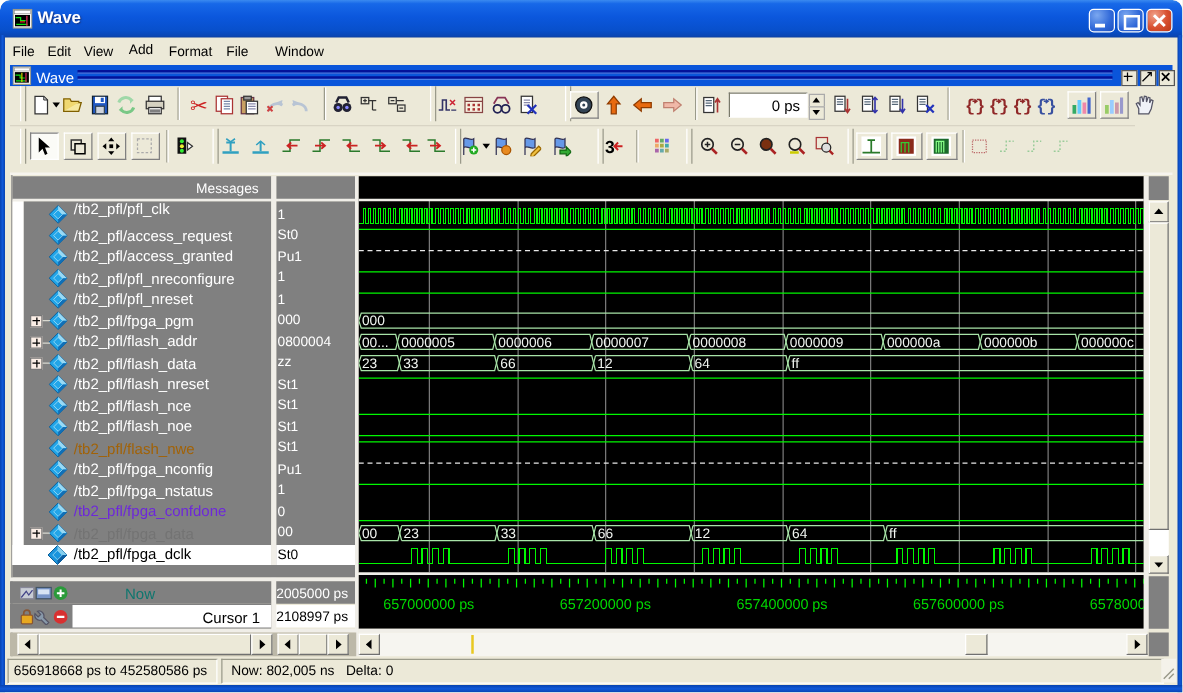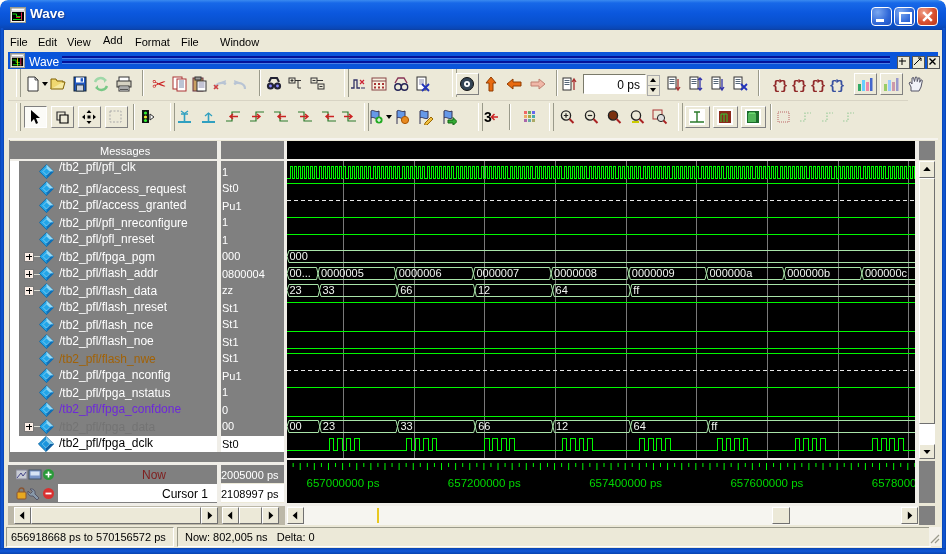--- a/index.html
+++ b/index.html
@@ -456,21 +456,21 @@
     </svg>
     <svg style="position:absolute;left:841px;top:109px" width="16" height="16" viewBox="0 0 16 16">
       <path d="M2,12 h5 v-8 h6" fill="none" stroke="#9c9" stroke-dasharray="1.5,1.5" stroke-width="1.2"></path>
     </svg>
 
  <div style="position:absolute;left:8px;top:138px;width:930px;height:2px;background:#f6f4ee"></div>
  <div style="position:absolute;left:9px;top:140px;width:1px;height:385px;background:#888"></div>
 
  <div style="position:absolute;left:10px;top:141px;width:207px;height:19px;background:#808080"></div>
  <div style="position:absolute;left:221px;top:141px;width:63px;height:19px;background:#808080"></div>
- <div class="t115" style="position:absolute;left:100px;top:145px;width:107px;text-align:left;color:#fff">Messages</div>
+ <div class="t115" style="position:absolute;left:100px;top:145px;width:107px;text-align:right;color:#fff">Messages</div>
 
  <div style="position:absolute;left:10px;top:161px;width:9px;height:291px;background:#fff"></div>
  <div style="position:absolute;left:19px;top:161px;width:198px;height:291px;background:#808080"></div>
  <div style="position:absolute;left:221px;top:161px;width:63px;height:291px;background:#808080"></div>
 
  <div style="position:absolute;left:217px;top:141px;width:4px;height:364px;background:#f0eee8"></div>
  <div style="position:absolute;left:284px;top:141px;width:3px;height:384px;background:#f0eee8"></div>
  <div style="position:absolute;left:10px;top:159px;width:905px;height:2px;background:#f0eee8"></div>
  <svg style="position:absolute;left:39px;top:164.0px" width="15" height="15" viewBox="-8 -8 16 16">
       <polygon points="0,-7.6 7.6,0 0,7.6 -7.6,0" fill="#22a5e8" stroke="#0b5d97" stroke-width="0.8"></polygon>
@@ -625,21 +625,21 @@
       <polygon points="0,-3.8 3.8,0 0,3.8 -3.8,0" fill="#1a94dd" stroke="#90d4f0" stroke-width="0.7"></polygon>
     </svg>
     <div class="t12" style="position:absolute;left:59px;top:436px;color:#000">/tb2_pfl/fpga_dclk</div>
     <div class="t115" style="position:absolute;left:222px;top:438px;color:#000">St0</div>
 
  <div style="position:absolute;left:10px;top:452px;width:274px;height:10px;background:#808080"></div>
  <div style="position:absolute;left:8px;top:462px;width:277px;height:3px;background:#f0eee8"></div>
 
  <div style="position:absolute;left:8px;top:465px;width:209px;height:18px;background:#808080"></div>
  <div style="position:absolute;left:221px;top:465px;width:63px;height:18px;background:#808080"></div>
- <div class="t12" style="position:absolute;left:100px;top:468px;width:108px;text-align:center;color:#7f1d1d">Now</div>
+ <div class="t12" style="position:absolute;left:100px;top:468px;width:108px;text-align:left;color:#0f766e">Now</div>
  <div class="t115" style="position:absolute;left:221px;top:469px;color:#fff">2005000 ps</div>
 
  <div style="position:absolute;left:8px;top:483px;width:209px;height:20px;background:#808080"></div>
  <div style="position:absolute;left:58px;top:484px;width:159px;height:18px;background:#fff"></div>
  <div style="position:absolute;left:221px;top:484px;width:63px;height:18px;background:#fff"></div>
  <div class="t12" style="position:absolute;left:100px;top:487px;width:108px;text-align:right;color:#000">Cursor 1</div>
  <div class="t115" style="position:absolute;left:221px;top:488px;color:#000">2108997 ps</div>
 
  <svg style="position:absolute;left:16px;top:468px" width="40" height="13" viewBox="0 0 40 13">
       <rect x="0" y="2" width="11" height="9" fill="#c8ccd4" stroke="#889"></rect>
@@ -858,18 +858,18 @@
     <div style="position:absolute;left:919px;top:444px;width:16px;height:15px;background:#ece9d8;border-top:1px solid #fff;border-left:1px solid #fff;border-right:1px solid #707070;border-bottom:1px solid #707070;box-sizing:border-box"></div>
     <svg style="position:absolute;left:919px;top:444px" width="16" height="15" viewBox="0 0 15 15">
       <path d="M4,6 L7.5,10 L11,6" fill="#000"></path>
     </svg>
     <div style="position:absolute;left:919px;top:461px;width:16px;height:42px;background:#808080"></div>
     <div style="position:absolute;left:919px;top:506px;width:16px;height:19px;background:#808080"></div>
 
  <div style="position:absolute;left:5px;top:526px;width:936px;height:21px;background:#ece9d8"></div>
  <div style="position:absolute;left:6px;top:527px;width:166px;height:18px;border:1px solid #9a9a8a;border-right-color:#fff;border-bottom-color:#fff"></div>
  <div style="position:absolute;left:177px;top:527px;width:752px;height:18px;border:1px solid #9a9a8a;border-right-color:#fff;border-bottom-color:#fff"></div>
- <div class="t11" style="position:absolute;left:11px;top:531px;color:#000">656918668 ps to 570156572 ps</div>
+ <div class="t11" style="position:absolute;left:11px;top:531px;color:#000">656918668 ps to 452580586 ps</div>
  <div class="t11" style="position:absolute;left:185px;top:531px;color:#000">Now: 802,005 ns&nbsp;&nbsp;&nbsp;Delta: 0</div>
  <div style="position:absolute;left:929px;top:527px;width:12px;height:19px;background:#f4f2ea"></div>
  <svg style="position:absolute;left:929px;top:533px" width="12" height="12" viewBox="0 0 12 12">
       <path d="M10,2 L2,10 M10,6 L6,10 M10,10 L10,10" stroke="#9a9a8a" stroke-width="1.2"></path>
     </svg>
 </div>
 </body></html>

